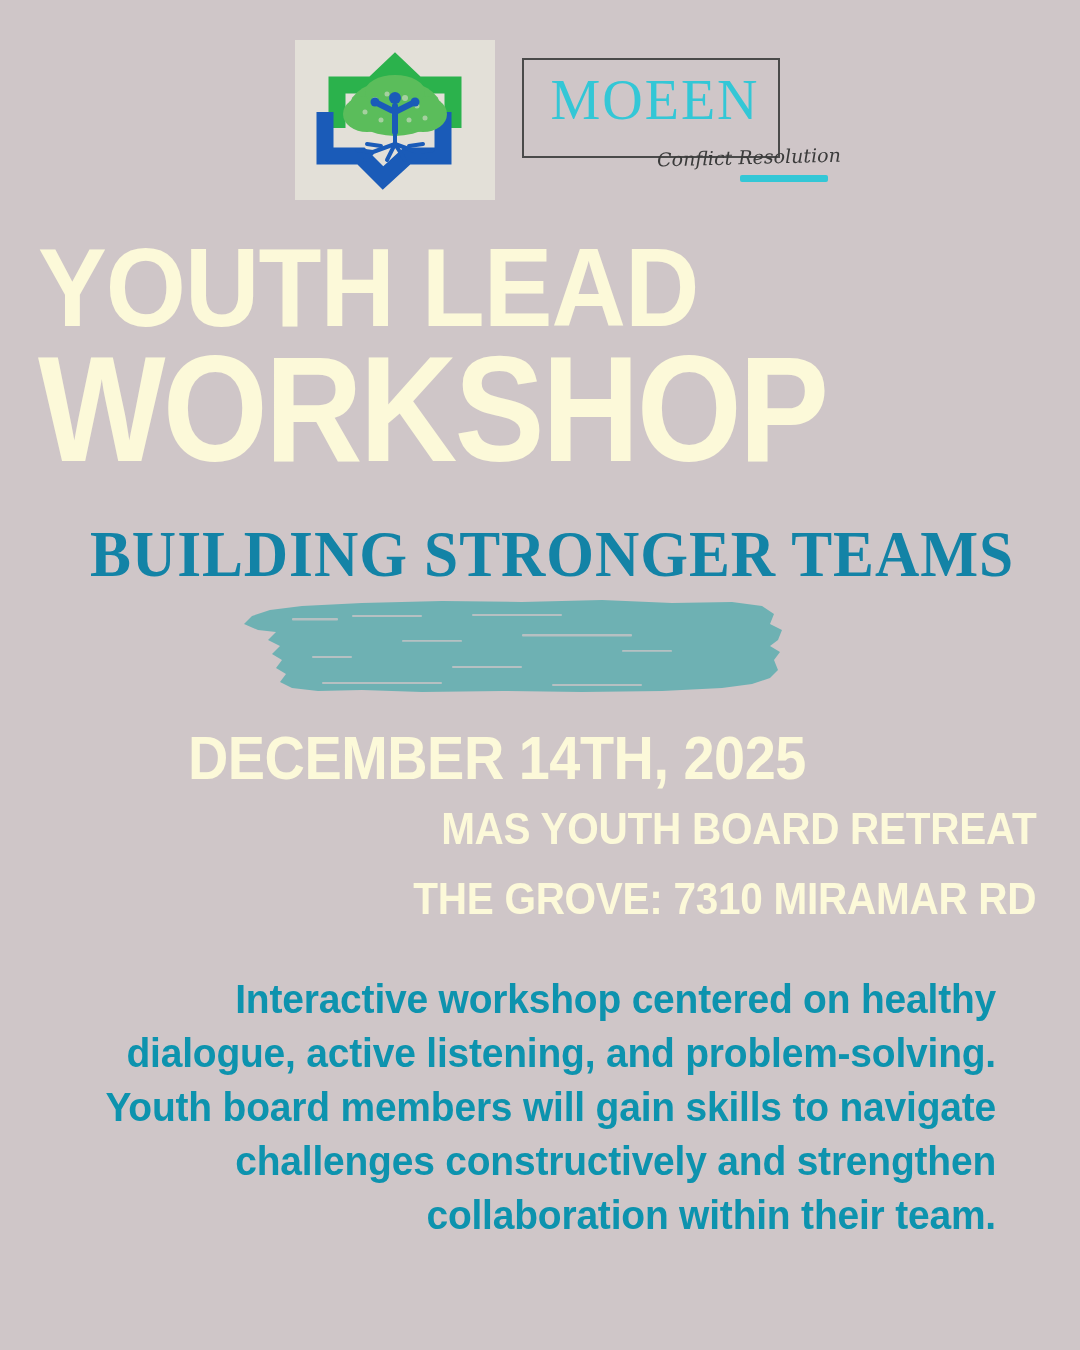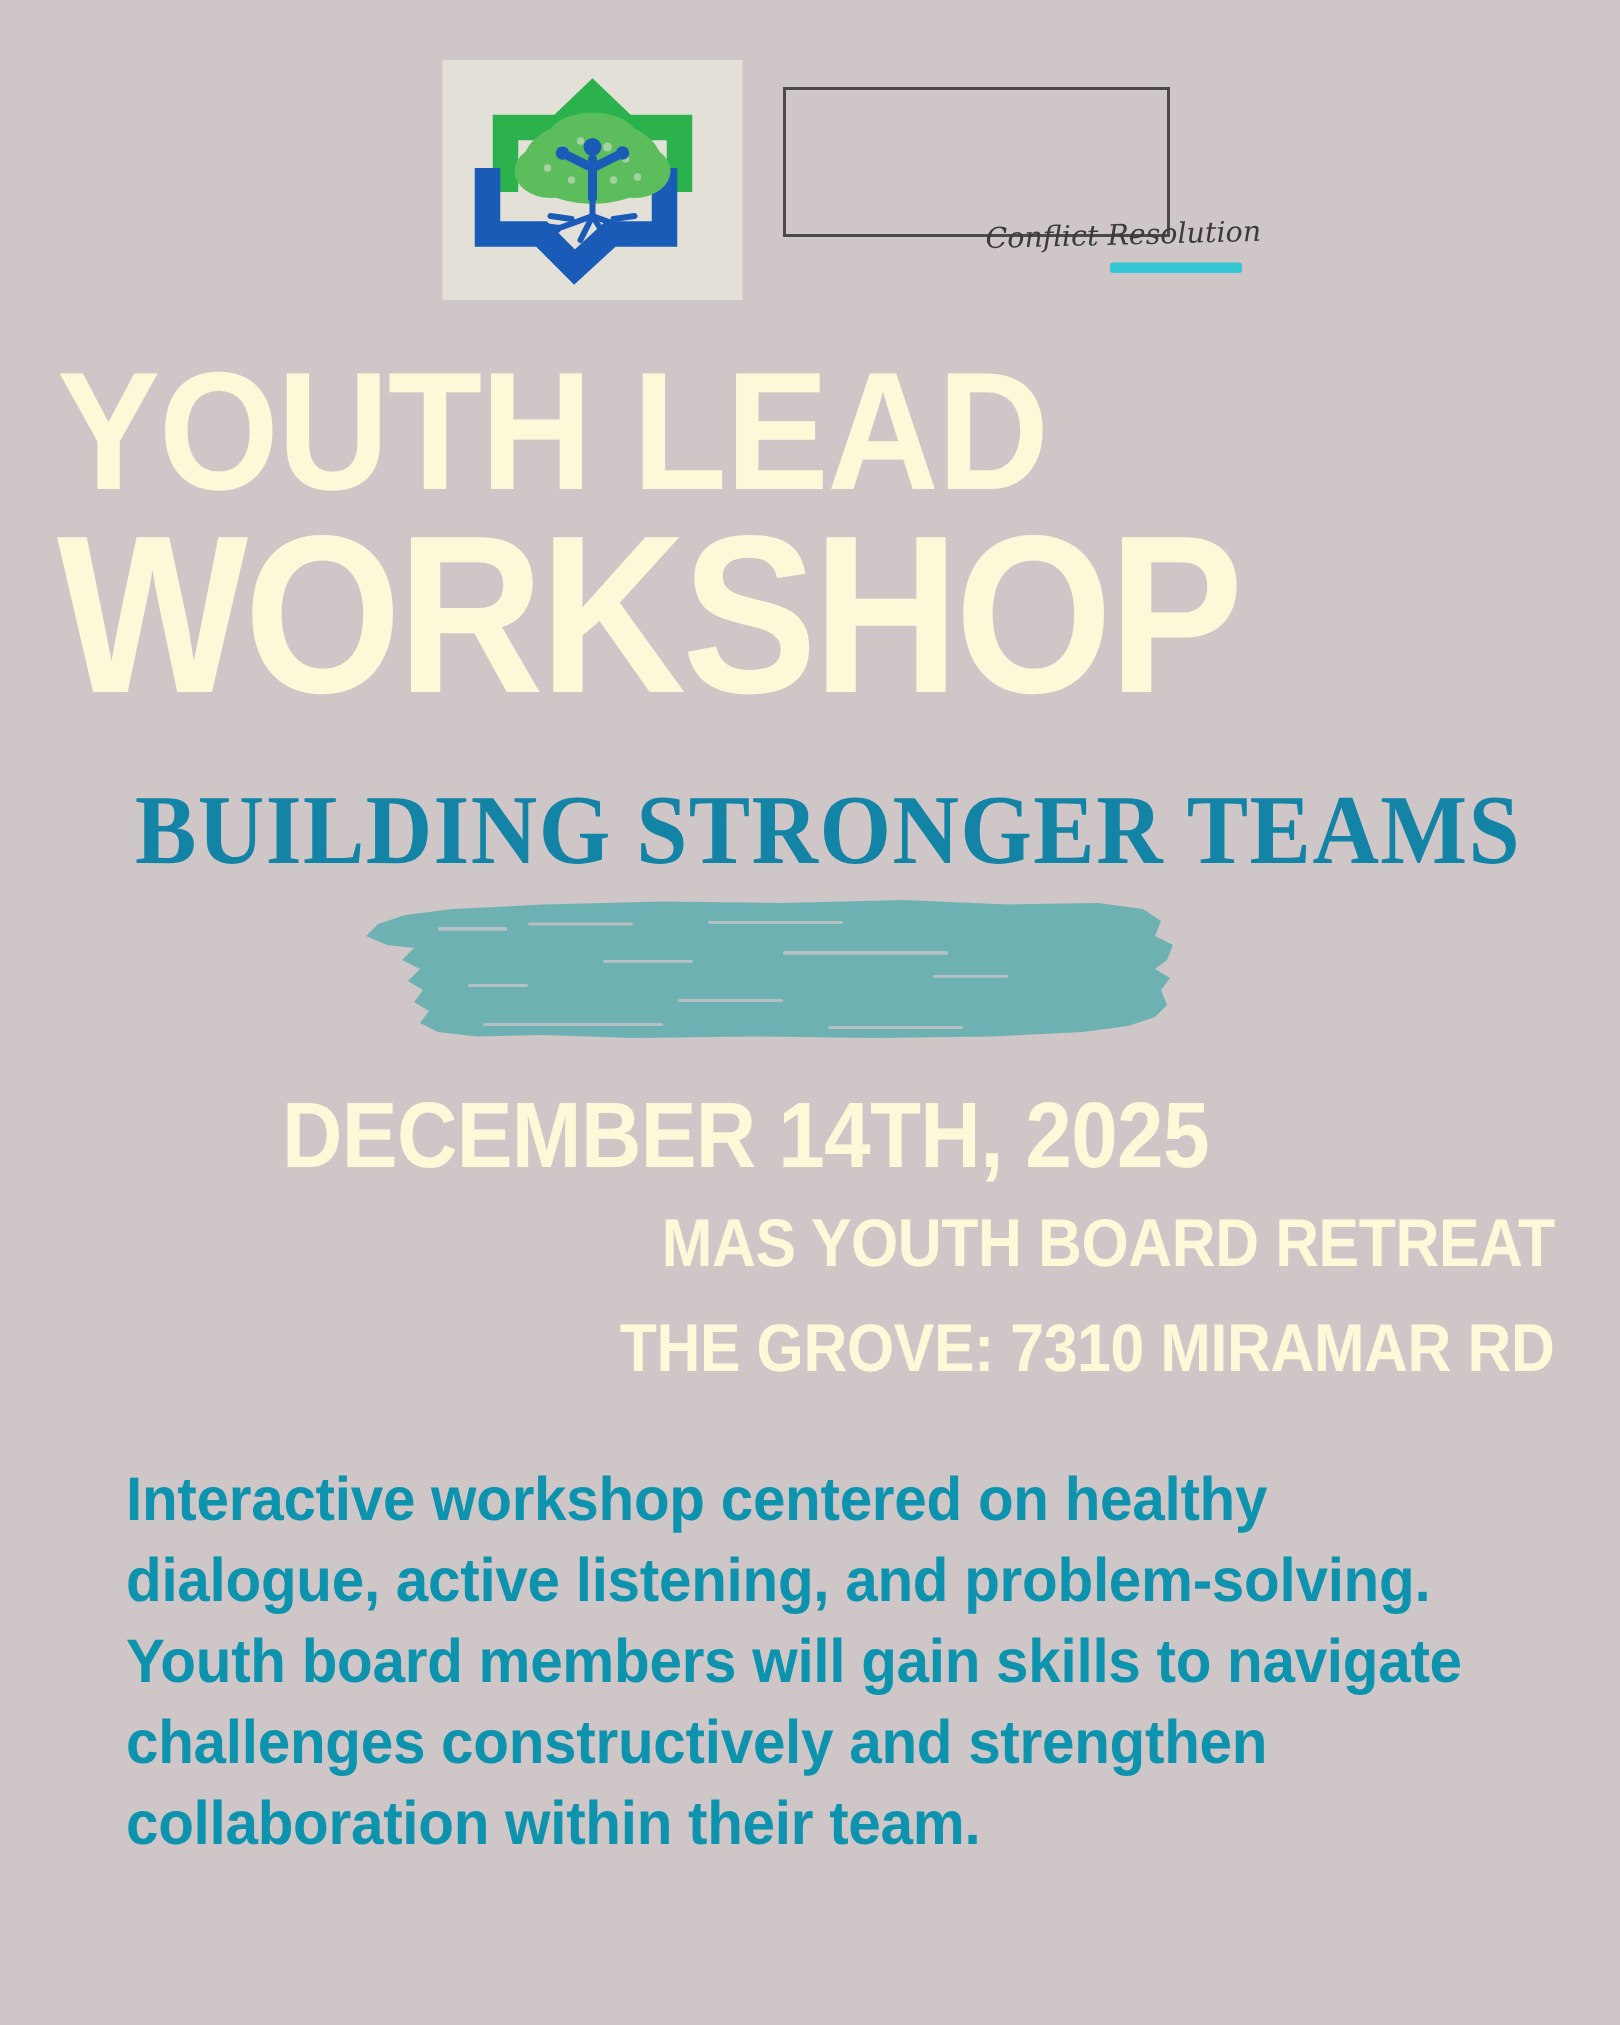--- a/index.html
+++ b/index.html
@@ -202,21 +202,21 @@
     transform: scaleX(0.90);
     transform-origin: right center;
   }
 
   
   .description {
     position: absolute;
     left: 60px;
     top: 972px;
     width: 960px;
-    text-align: left;
+    text-align: right;
     color: #0d93ae;
     font-family: "Liberation Sans Narrow", "Liberation Sans", sans-serif;
     font-weight: bold;
     font-size: 41px;
     line-height: 54px;
     letter-spacing: -0.2px;
   }
   .description .dline {
     display: block;
     transform: scaleX(0.95);
@@ -271,20 +271,21 @@
           <path d="M100 104 L122 112 M122 112 L138 110 M122 112 L130 120"></path>
           <path d="M100 104 L92 120 M100 104 L110 120"></path>
           <path d="M86 106 L72 104 M114 106 L128 104"></path>
         </g>
       </svg>
     </div>
 
     <div class="wordmark">
       <div class="wordmark-box"></div>
       <div class="wordmark-dash"></div>
+      <div class="wordmark-text">MOEEN</div>
       <div class="wordmark-sub">Conflict Resolution</div>
       <div class="wordmark-underline"></div>
     </div>
   </div>
 
   <div class="title-block">
     <div class="title-line title-line-1">YOUTH LEAD</div>
     <div class="title-line title-line-2">WORKSHOP</div>
   </div>
 

